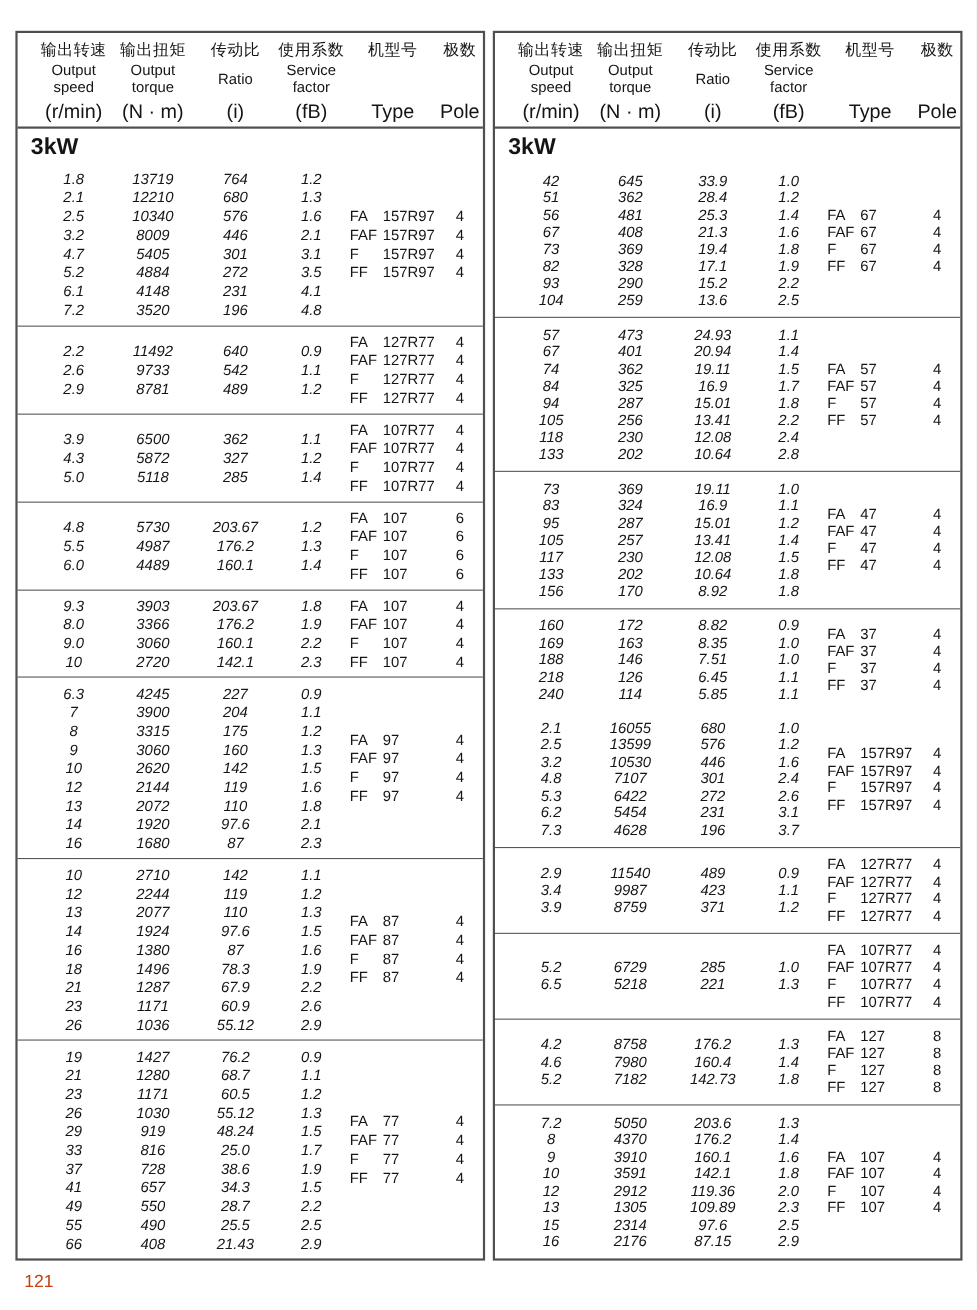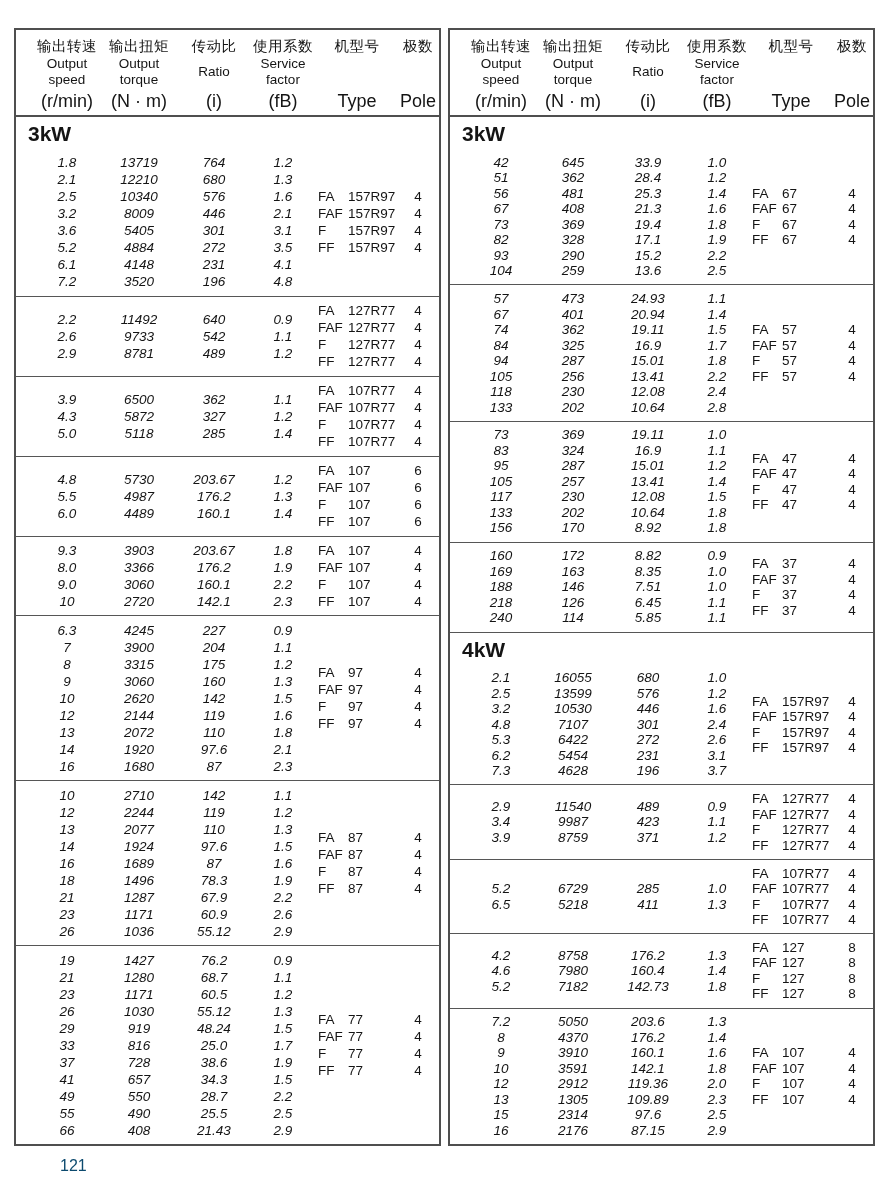--- a/index.html
+++ b/index.html
@@ -24,21 +24,21 @@
   .block{flex:1 1 auto;display:flex;align-items:center;padding:5px 0 5px 20px;min-height:0;}
   .rows{width:282px;flex:0 0 282px;font-style:italic;}
   .drow{display:grid;grid-template-columns:62px 82px 68px 70px;height:var(--rh);}
   .dcell{font-size:13.5px;line-height:var(--rh);text-align:center;white-space:nowrap;}
   .types{flex:1 1 auto;display:flex;flex-direction:column;justify-content:center;min-width:0;}
   .trow{display:flex;align-items:center;height:var(--rh);font-size:13.5px;line-height:var(--rh);white-space:nowrap;}
   .tprefix{width:30px;flex:0 0 30px;}
   .tmodel{flex:0 0 auto;}
   .tpole{margin-left:auto;width:42px;flex:0 0 42px;text-align:center;}
 
-  .page-number{position:absolute;left:22px;top:1156px;font-size:16px;line-height:20px;color:#0c4a6e;margin-left:38px;}
+  .page-number{position:absolute;left:22px;top:1156px;font-size:16px;line-height:20px;color:#c2410c;}
 </style>
 </head>
 <body>
 
 <div class="page">
   <div class="spec-table" id="left-table">
       <div class="tbl-header">
         <div class="hcell">
           <div class="hzh">输出转速</div>
           <div class="hen">
@@ -102,21 +102,21 @@
             <div class="dcell">576</div>
             <div class="dcell">1.6</div>
           </div>
           <div class="drow">
             <div class="dcell">3.2</div>
             <div class="dcell">8009</div>
             <div class="dcell">446</div>
             <div class="dcell">2.1</div>
           </div>
           <div class="drow">
-            <div class="dcell">3.6</div>
+            <div class="dcell">4.7</div>
             <div class="dcell">5405</div>
             <div class="dcell">301</div>
             <div class="dcell">3.1</div>
           </div>
           <div class="drow">
             <div class="dcell">5.2</div>
             <div class="dcell">4884</div>
             <div class="dcell">272</div>
             <div class="dcell">3.5</div>
           </div>
@@ -439,21 +439,21 @@
             <div class="dcell">1.3</div>
           </div>
           <div class="drow">
             <div class="dcell">14</div>
             <div class="dcell">1924</div>
             <div class="dcell">97.6</div>
             <div class="dcell">1.5</div>
           </div>
           <div class="drow">
             <div class="dcell">16</div>
-            <div class="dcell">1689</div>
+            <div class="dcell">1380</div>
             <div class="dcell">87</div>
             <div class="dcell">1.6</div>
           </div>
           <div class="drow">
             <div class="dcell">18</div>
             <div class="dcell">1496</div>
             <div class="dcell">78.3</div>
             <div class="dcell">1.9</div>
           </div>
           <div class="drow">
@@ -901,21 +901,20 @@
             <span class="tmodel">37</span>
             <span class="tpole">4</span>
           </div>
           <div class="trow">
             <span class="tprefix">FF</span>
             <span class="tmodel">37</span>
             <span class="tpole">4</span>
           </div>
         </div>
       </div>
-      <div class="sec-title bt">4kW</div>
       <div class="block">
         <div class="rows">
           <div class="drow">
             <div class="dcell">2.1</div>
             <div class="dcell">16055</div>
             <div class="dcell">680</div>
             <div class="dcell">1.0</div>
           </div>
           <div class="drow">
             <div class="dcell">2.5</div>
@@ -1025,21 +1024,21 @@
         <div class="rows">
           <div class="drow">
             <div class="dcell">5.2</div>
             <div class="dcell">6729</div>
             <div class="dcell">285</div>
             <div class="dcell">1.0</div>
           </div>
           <div class="drow">
             <div class="dcell">6.5</div>
             <div class="dcell">5218</div>
-            <div class="dcell">411</div>
+            <div class="dcell">221</div>
             <div class="dcell">1.3</div>
           </div>
         </div>
         <div class="types">
           <div class="trow">
             <span class="tprefix">FA</span>
             <span class="tmodel">107R77</span>
             <span class="tpole">4</span>
           </div>
           <div class="trow">

